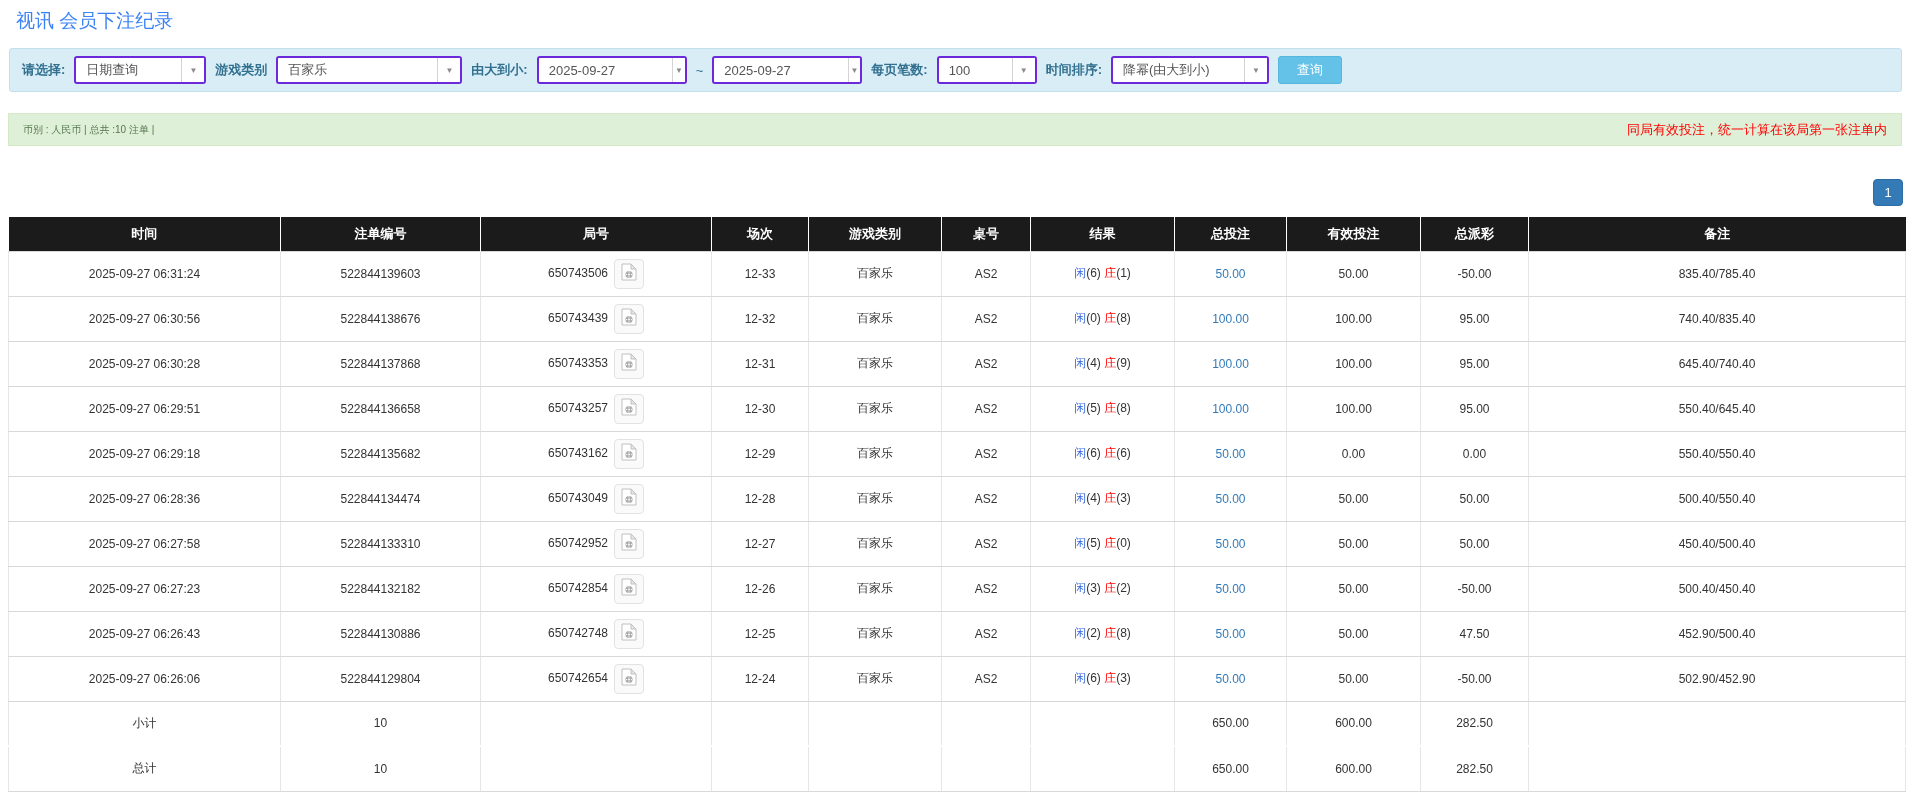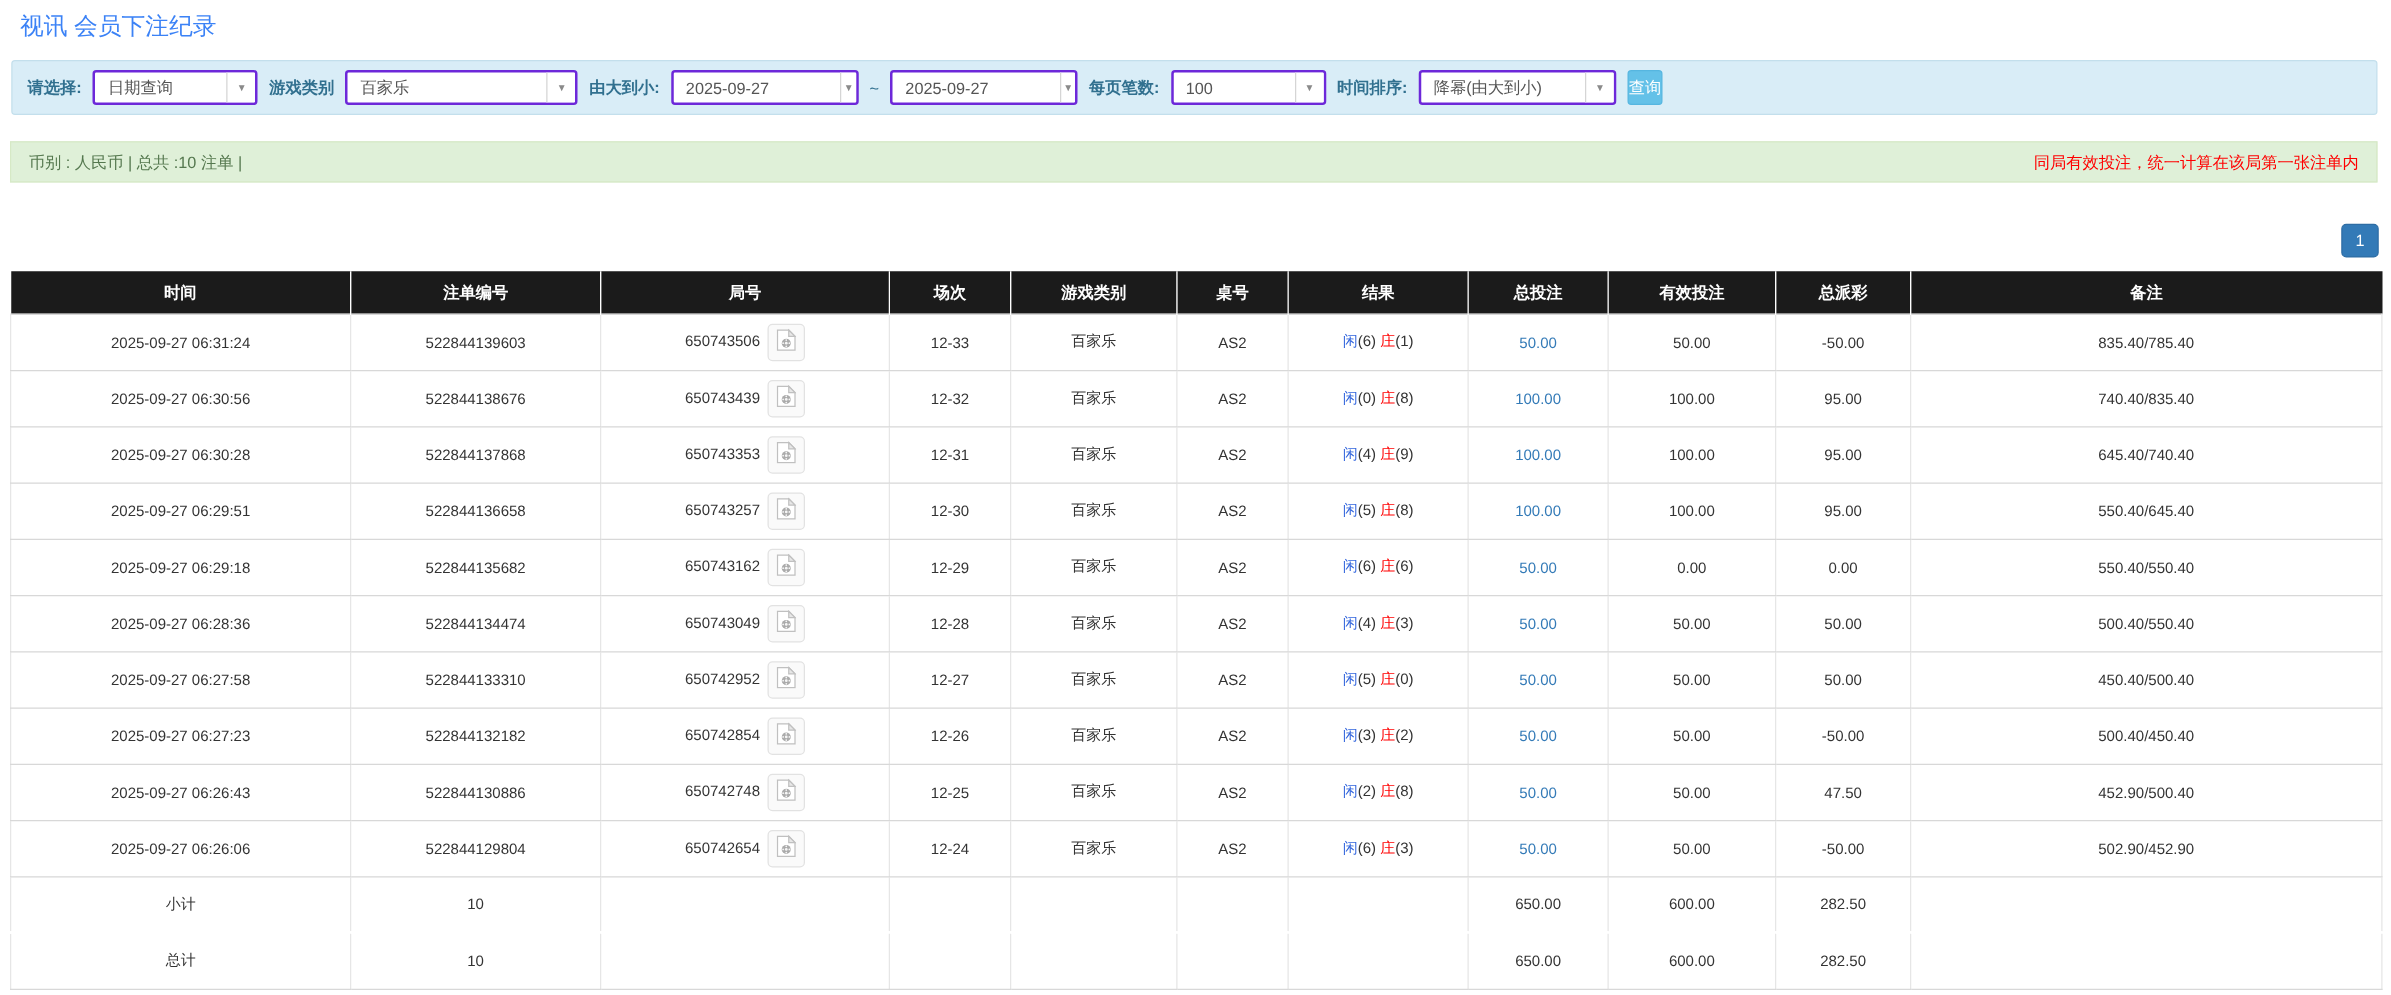--- a/index.html
+++ b/index.html
@@ -11,28 +11,28 @@
   .filter-panel { margin:0 11px 0 9px; background:#d9edf7; border:1px solid #c3dfec;
     border-radius:3px; padding:8px 12px; display:flex; align-items:center; gap:9px; height:44px; }
   .filter-label { font-size:13px; font-weight:bold; color:#31708f; white-space:nowrap; }
   .tilde { font-size:13px; color:#31708f; }
   .select { display:flex; align-items:stretch; background:#fff; border:2px solid #6d28d9;
     border-radius:3px; height:28px; font-size:13px; color:#555; overflow:hidden; }
   .select .val { padding:0 10px; display:flex; align-items:center; flex:1; white-space:nowrap; }
   .select .arrow { width:23px; border-left:1px solid #d5d5d5; display:flex; align-items:center;
     justify-content:center; color:#8a8a8a; font-size:8px; background:#fff; }
   .w-query { width:132px; } .w-game { width:186px; } .w-date { width:150px;gap:47px; }
-  .w-size { width:124px;text-align:center; } .w-sort { width:158px; }
-  .btn-search { height:28px; padding:0 0; background:#64c1e8; border:1px solid #56b6e0;
+  .w-size { width:100px;text-align:center; } .w-sort { width:158px; }
+  .btn-search { height:28px; padding:0 18px; background:#64c1e8; border:1px solid #56b6e0;
     border-radius:3px; color:#fff; font-size:13px; cursor:pointer;
     font-family:Liberation Sans, sans-serif; }
 
   .summary-bar { margin:21px 11px 0 8px; background:#dff0d8; border:1px solid #d6e9c6;
     padding:0 14px; height:33px; display:flex; align-items:center; justify-content:space-between; }
-  .summary-left { font-size:13px; color:#55784f; }
+  .summary-left { font-size:10px; color:#55784f; }
   .summary-note { font-size:13px; color:#ff0000; }
 
   .pager-row { display:flex; justify-content:flex-end; margin:33px 10px 0; }
   .page-btn { min-width:30px; height:27px; background:#337ab7; border:1px solid #2e6da4;
     border-radius:4px; color:#fff; font-size:13px; display:flex; align-items:center;
     justify-content:center; cursor:pointer; }
 
   table.records { width:1897px; margin:11px 8px 0; border-collapse:collapse; table-layout:fixed;
     font-size:12px; }
   table.records thead th { background:#1b1b1b; color:#fff; height:34px; font-size:13px;

